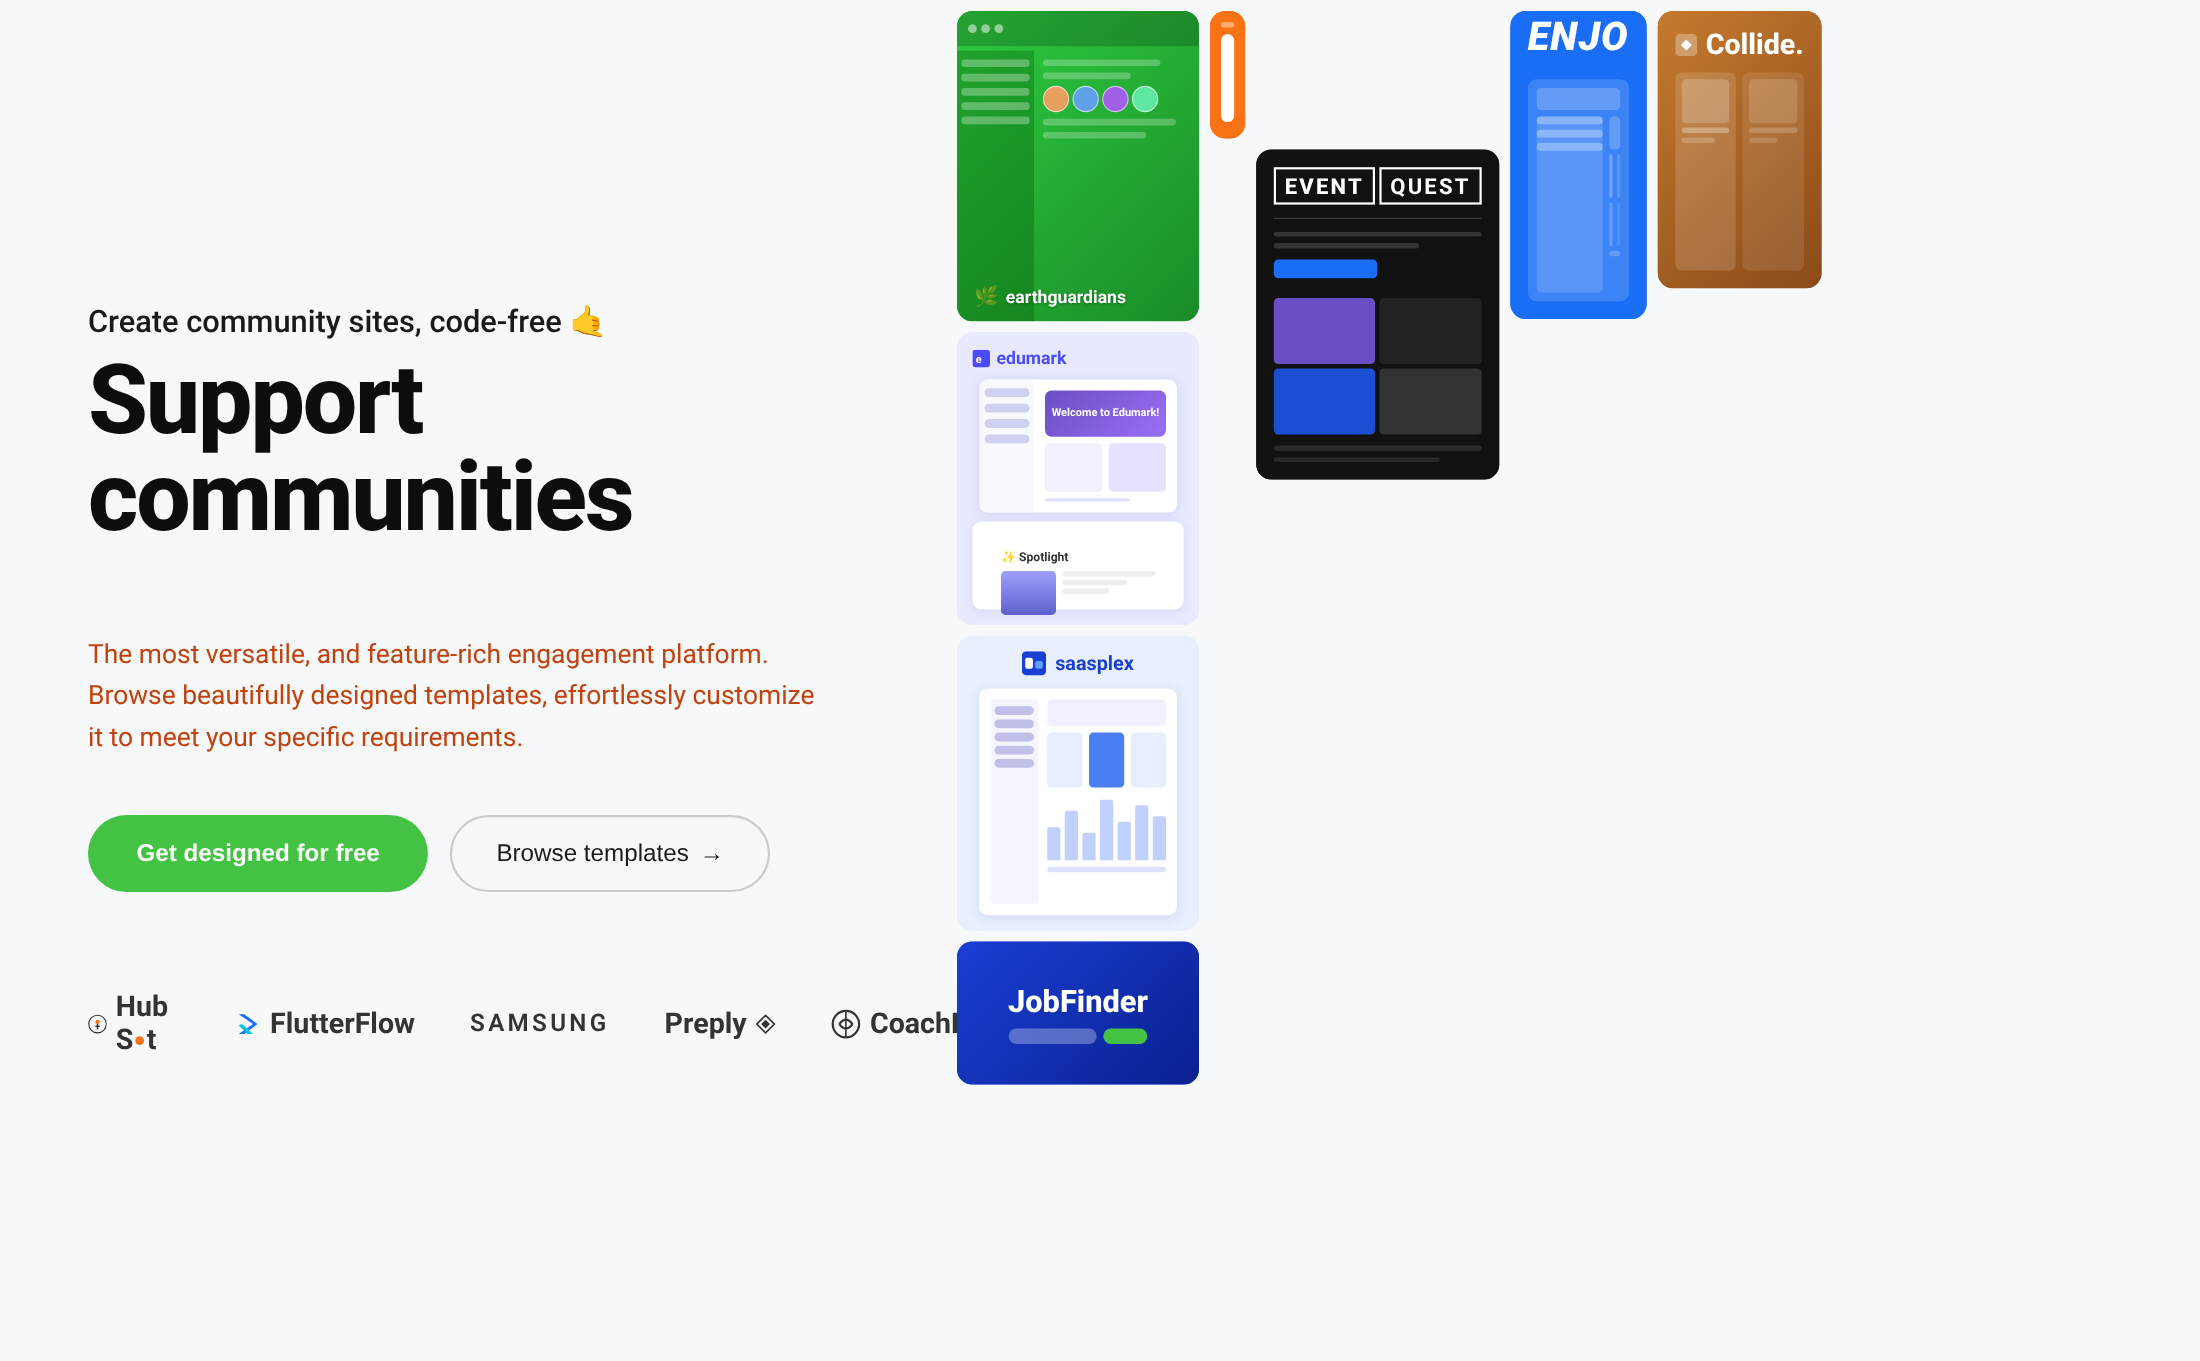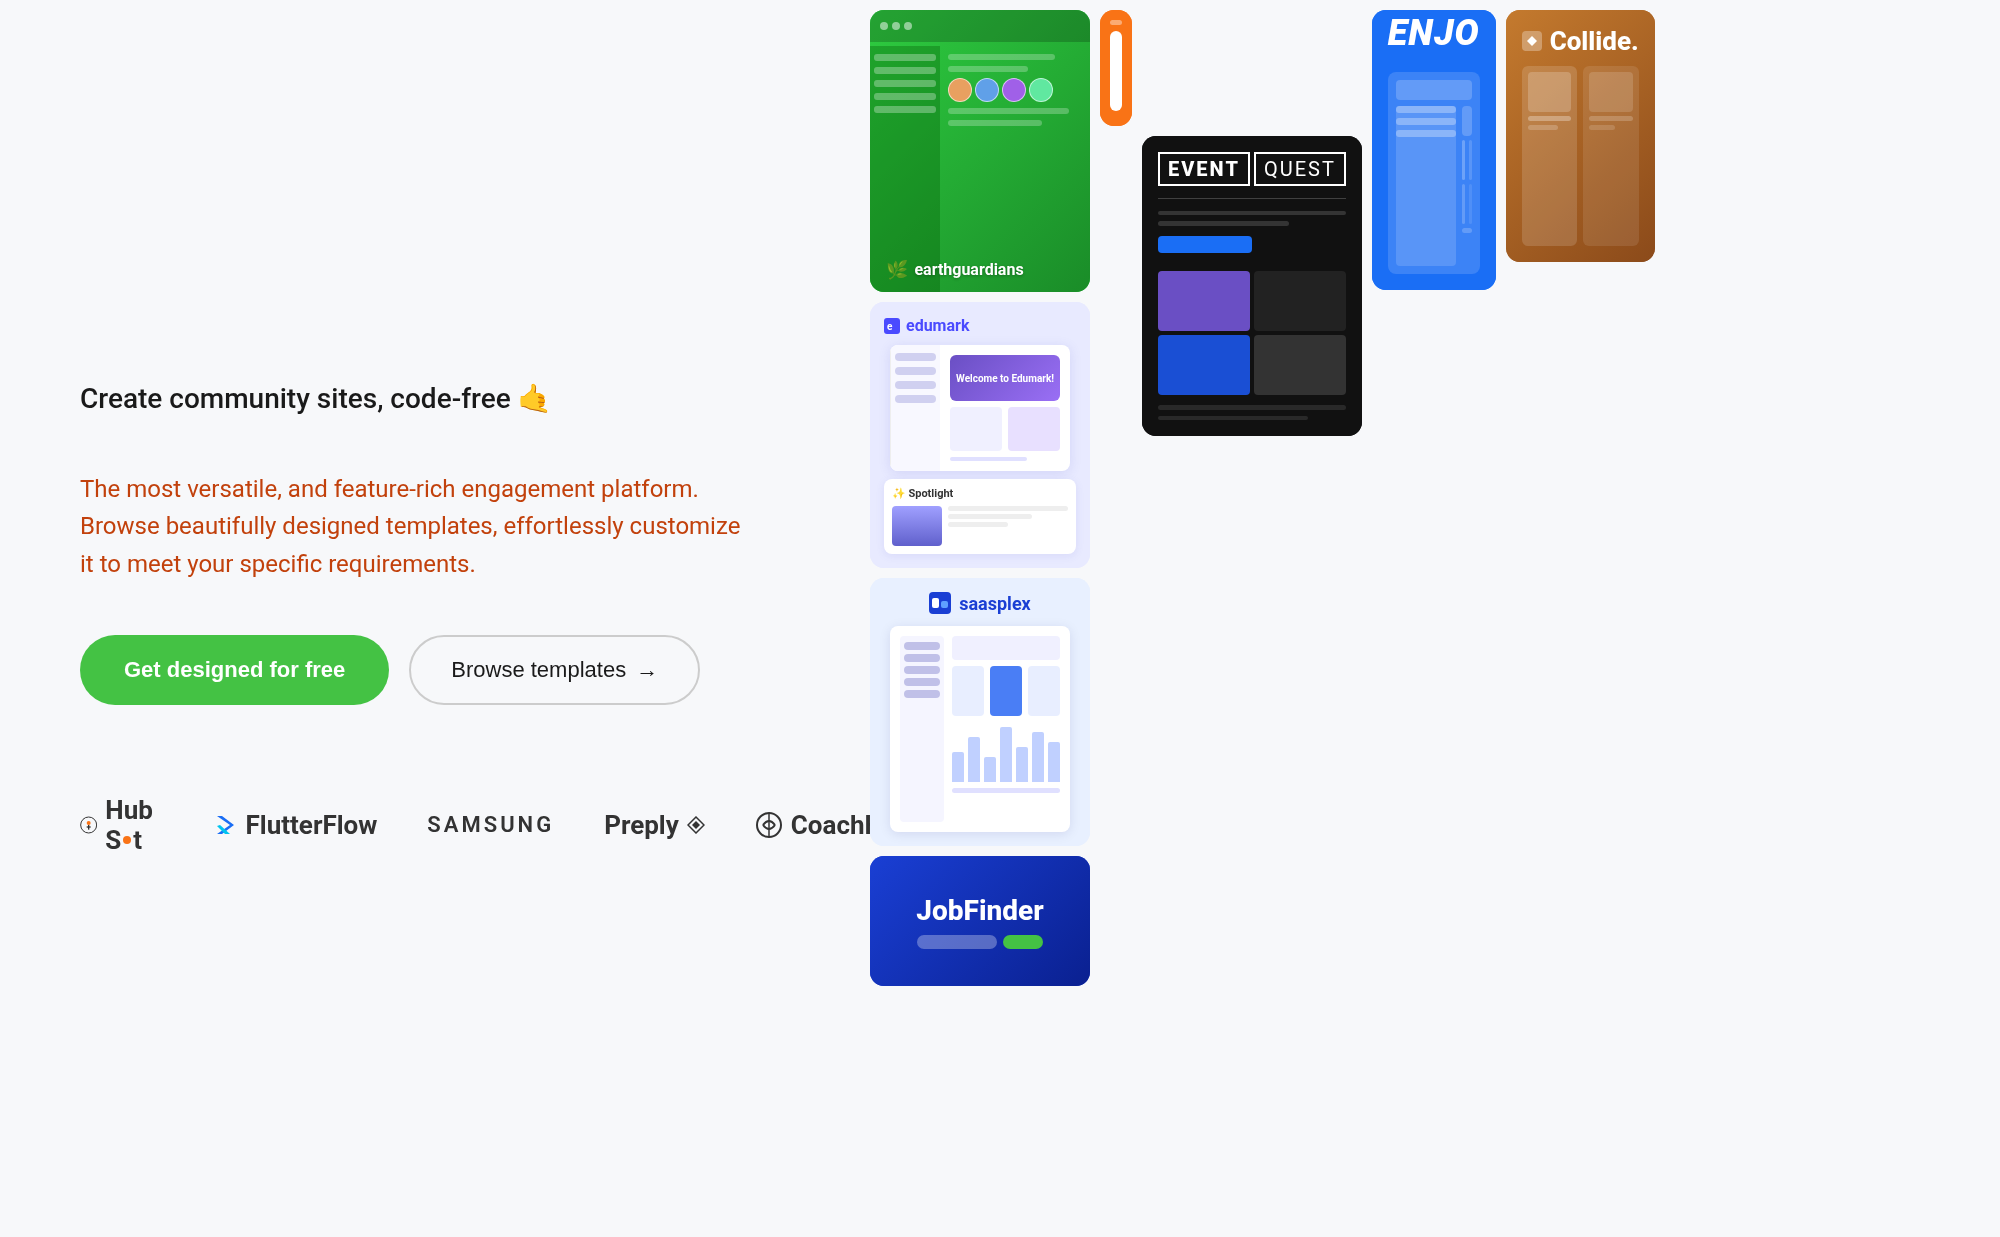--- a/index.html
+++ b/index.html
@@ -541,21 +541,21 @@
       background: #f0f0ff;
       border-radius: 4px;
     }
 
     .em-card.purple { background: #e8e0ff; }
 
     
     .spotlight-card {
       background: white;
       border-radius: 8px;
-      padding: 8px;
+      padding: 26px;
       width: 94%;
       height: 100px;
       margin: 0 auto;
       box-shadow: 0 2px 8px rgba(80,80,200,0.1);
       display: flex;
       flex-direction: column;
       gap: 6px;
     }
 
     .spotlight-title {
@@ -670,20 +670,21 @@
   </style>
 </head>
 <body>
 
 <div class="page-wrapper">
 
   <div class="left-section">
 
     <p class="hero-subtitle">Create community sites, code-free 🤙</p>
 
+    <h1 class="hero-title">Support communities</h1>
 
     <p class="hero-description">The most versatile, and feature-rich engagement platform. Browse beautifully designed templates, effortlessly customize it to meet your specific requirements.</p>
 
     <div class="cta-buttons">
       <button class="btn-primary">Get designed for free</button>
       <button class="btn-secondary">
         <span>Browse templates</span>
         <span class="arrow-symbol">→</span>
       </button>
     </div>
@@ -877,21 +878,21 @@
             <div class="orange-line" style="width: 60%;"></div>
             <div style="height: 22px; background: #f97316; border-radius: 4px; margin-top: 4px; width: 70%;"></div>
           </div>
         </div>
       </div>
 
       <div class="template-card card-eventquest" style="height: 300px; background: #111;">
         <div class="card-inner" style="background: #111; flex-direction: column; align-items: flex-start; justify-content: flex-start; padding: 16px; gap: 6px;">
           <div style="display: flex; gap: 4px; margin-bottom: 6px;">
             <span style="font-size: 20px; font-weight: 800; color: white; border: 2px solid white; padding: 3px 8px; letter-spacing: 2px;">EVENT</span>
-            <span style="font-size: 20px; font-weight: 400; color: white; border: 2px solid white; padding: 3px 8px; letter-spacing: 2px;">QUEST</span>
+            <span style="font-size: 20px; font-weight: 700; color: white; border: 2px solid white; padding: 3px 8px; letter-spacing: 2px;">QUEST</span>
           </div>
           <div style="width: 100%; height: 1px; background: rgba(255,255,255,0.2); margin-bottom: 6px;"></div>
           <div style="width: 100%; height: 5px; background: rgba(255,255,255,0.15); border-radius: 3px;"></div>
           <div style="width: 70%; height: 5px; background: rgba(255,255,255,0.15); border-radius: 3px;"></div>
           <div style="width: 50%; height: 20px; background: #1a6ef5; border-radius: 4px; margin: 4px 0;"></div>
           <div class="eq-image-grid">
             <div class="eq-image-block purple"></div>
             <div class="eq-image-block dark"></div>
             <div class="eq-image-block blue"></div>
             <div class="eq-image-block" style="background: #333;"></div>

